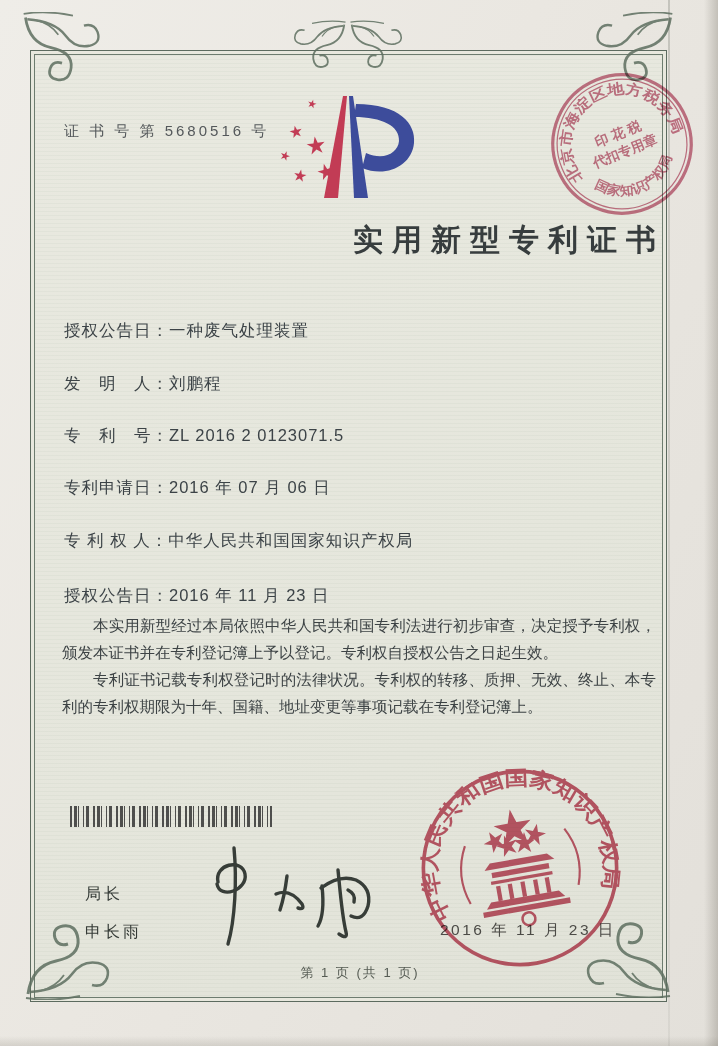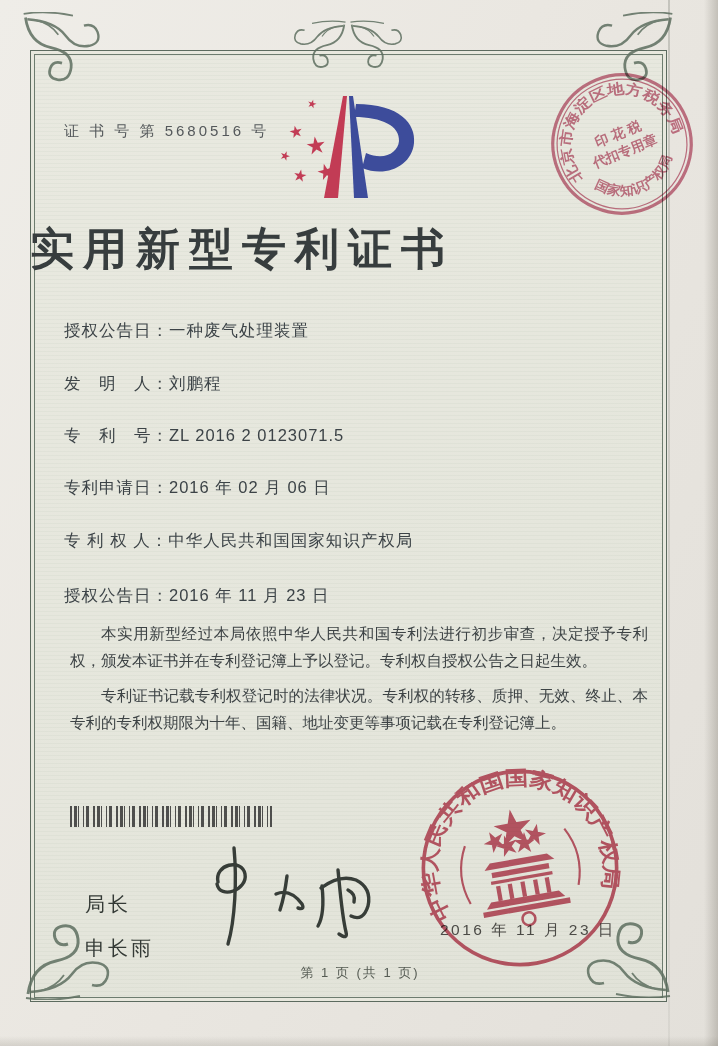--- a/index.html
+++ b/index.html
@@ -28,40 +28,40 @@
 
   .ornament{position:absolute;color:#5e6f60;opacity:.85;}
 
   .cert-no{position:absolute;left:64px;top:122px;font-size:15px;letter-spacing:3px;color:#54585b;}
 
   .logo{position:absolute;left:276px;top:90px;width:164px;height:116px;}
 
   .tax-stamp{position:absolute;left:548px;top:70px;width:148px;height:148px;
     transform:rotate(-22deg);mix-blend-mode:multiply;opacity:.85;}
 
-  .title{position:absolute;left:30px;top:220px;width:635px;text-align:left;
-    font-size:44px;font-weight:bold;letter-spacing:9px;color:#373d3e;}
+  .title{position:absolute;left:30px;top:220px;width:635px;text-align:right;
+    font-size:30px;font-weight:bold;letter-spacing:9px;color:#373d3e;}
 
   .fields{position:absolute;left:64px;top:0;width:560px;}
   .field-row{position:absolute;left:0;font-size:16.5px;letter-spacing:1px;color:#3c4347;white-space:nowrap;}
   .f0{top:320px}.f1{top:373px}.f2{top:425px}.f3{top:477px}.f4{top:530px}.f5{top:585px}
 
   .paragraphs{position:absolute;left:62px;top:612px;width:594px;
     font-size:15.5px;line-height:27px;text-align:justify;color:#3d4345;}
-  .paragraphs p{margin:8px;text-indent:2em;}
+  .paragraphs p{margin:0;text-indent:2em;}
 
   .barcode{position:absolute;left:70px;top:806px;width:202px;height:21px;opacity:.82;
     background:repeating-linear-gradient(90deg,
       #2e2e2e 0 2px,rgba(0,0,0,0) 2px 4px,
       #2e2e2e 4px 7px,rgba(0,0,0,0) 7px 8px,
       #2e2e2e 8px 9px,rgba(0,0,0,0) 9px 13px,
       #2e2e2e 13px 14px,rgba(0,0,0,0) 14px 16px,
       #2e2e2e 16px 19px,rgba(0,0,0,0) 19px 23px);}
 
-  .director{position:absolute;left:85px;top:884px;font-size:20px;letter-spacing:3px;color:#343a36;margin-top:7px;}
+  .director{position:absolute;left:85px;top:884px;font-size:16px;letter-spacing:3px;color:#343a36;}
   .director div{margin-bottom:17px;}
   .signature{position:absolute;left:190px;top:842px;width:200px;height:115px;color:#373d38;}
 
   .seal{position:absolute;left:418px;top:766px;width:204px;height:204px;
     transform:rotate(-10deg);mix-blend-mode:multiply;opacity:.9;}
   .seal-date{position:absolute;left:440px;top:920px;font-size:15.5px;letter-spacing:2.5px;color:#4c4b47;}
 
   .footer{position:absolute;left:30px;top:964px;width:660px;text-align:center;
     font-size:13px;letter-spacing:2px;color:#565c54;}
 </style>
@@ -133,21 +133,21 @@
       <textPath href="#taxBot" textLength="78" lengthAdjust="spacingAndGlyphs">国家知识产权局</textPath>
     </text>
   </svg>
 
   <div class="title">实用新型专利证书</div>
 
   <div class="fields">
     <div class="field-row f0"><span>授权公告日：</span><span>一种废气处理装置</span></div>
     <div class="field-row f1"><span>发　明　人：</span><span>刘鹏程</span></div>
     <div class="field-row f2"><span>专　利　号：</span><span>ZL 2016 2 0123071.5</span></div>
-    <div class="field-row f3"><span>专利申请日：</span><span>2016 年 02 月 06 日</span></div>
+    <div class="field-row f3"><span>专利申请日：</span><span>2016 年 07 月 06 日</span></div>
     <div class="field-row f4"><span>专 利 权 人：</span><span>中华人民共和国国家知识产权局</span></div>
     <div class="field-row f5"><span>授权公告日：</span><span>2016 年 11 月 23 日</span></div>
   </div>
 
   <div class="paragraphs">
     <p>本实用新型经过本局依照中华人民共和国专利法进行初步审查，决定授予专利权，颁发本证书并在专利登记簿上予以登记。专利权自授权公告之日起生效。</p>
     <p>专利证书记载专利权登记时的法律状况。专利权的转移、质押、无效、终止、本专利的专利权期限为十年、国籍、地址变更等事项记载在专利登记簿上。</p>
   </div>
 
   <div class="barcode"></div>

